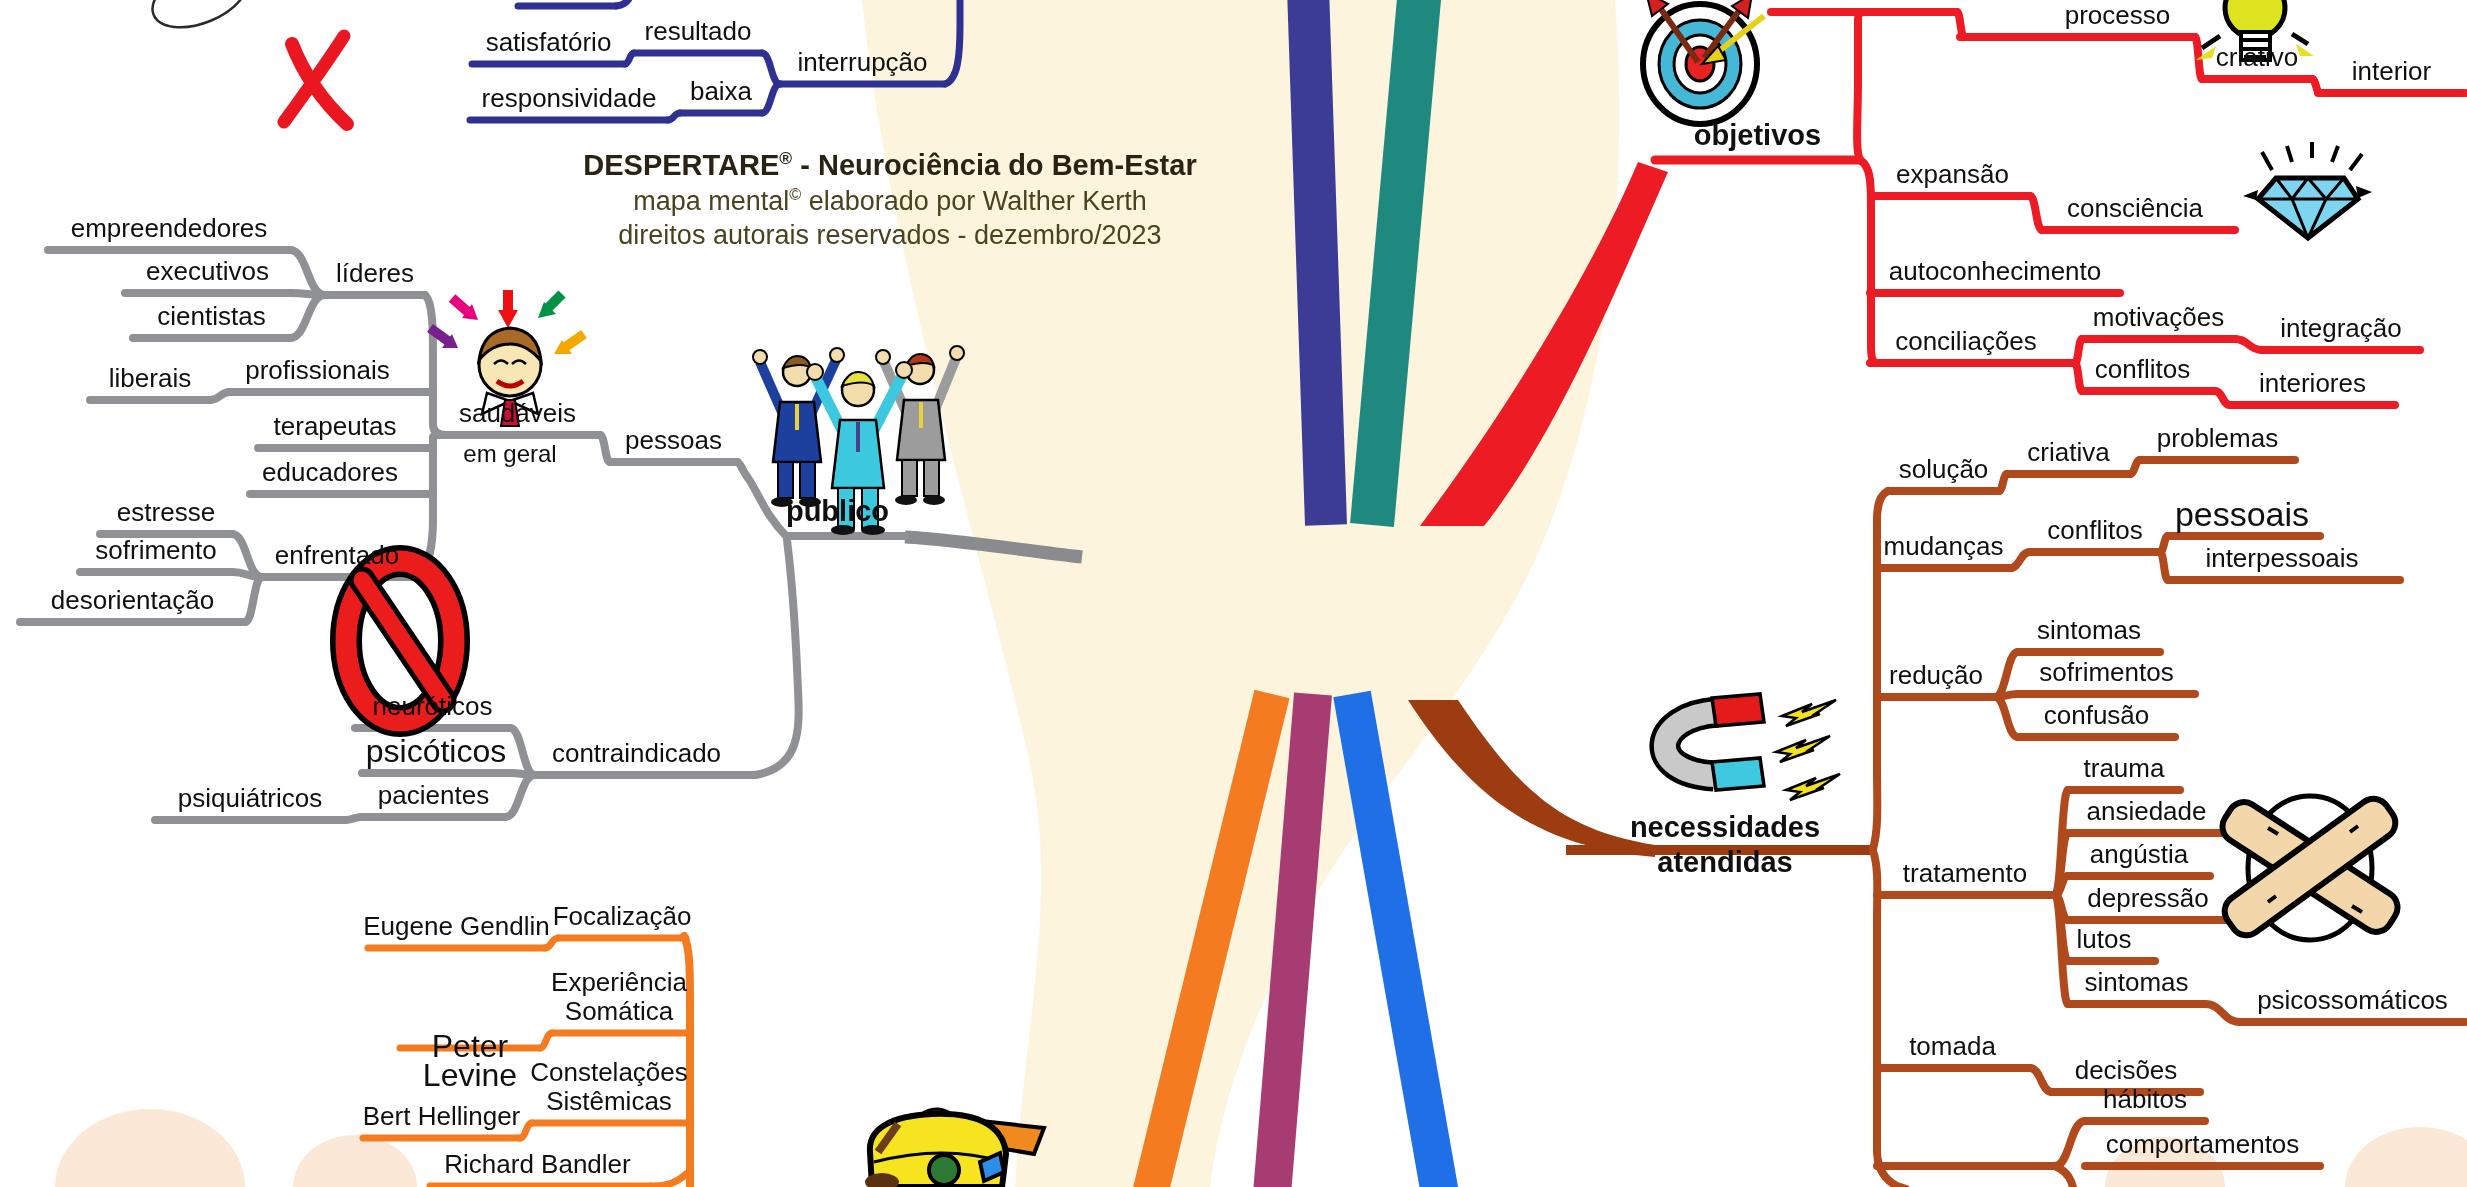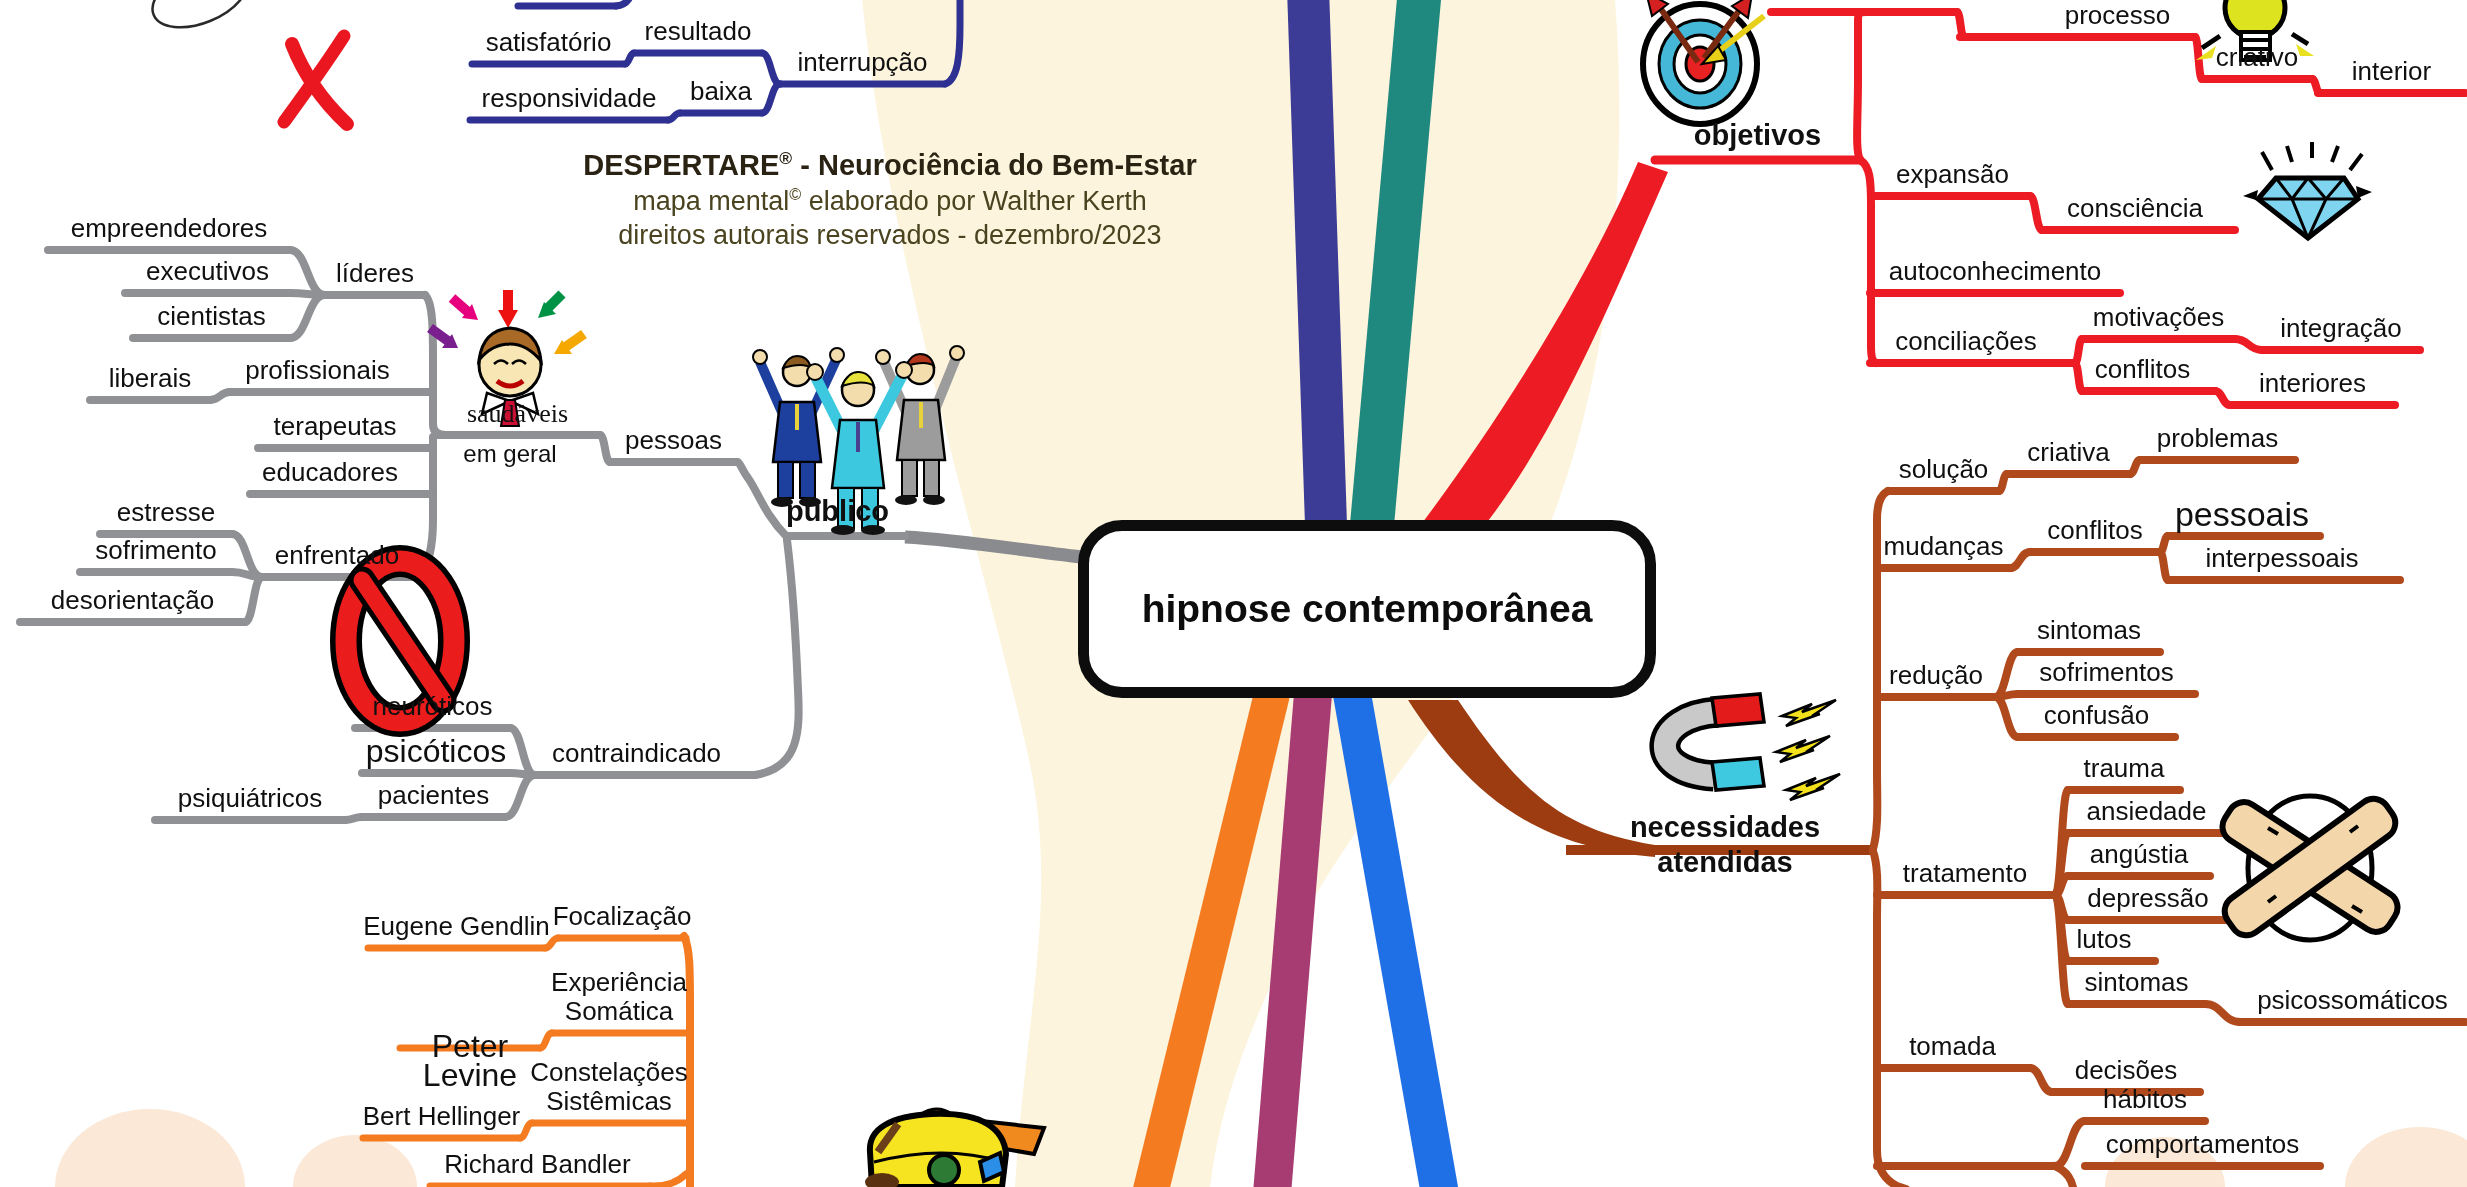--- a/index.html
+++ b/index.html
@@ -329,21 +329,21 @@
       <div class="nlabel" style="left: 666px; width: 110px; top: 77px; font-size: 26px; line-height: 29px;">baixa</div>
       <div class="nlabel" style="left: 766px; width: 193px; top: 48px; font-size: 26px; line-height: 29px;">interrupção</div>
       <div class="nlabel" style="left: 34px; width: 270px; top: 214px; font-size: 26px; line-height: 29px;">empreendedores</div>
       <div class="nlabel" style="left: 111px; width: 193px; top: 257px; font-size: 26px; line-height: 29px;">executivos</div>
       <div class="nlabel" style="left: 119px; width: 185px; top: 302px; font-size: 26px; line-height: 29px;">cientistas</div>
       <div class="nlabel" style="left: 311px; width: 128px; top: 259px; font-size: 26px; line-height: 29px;">líderes</div>
       <div class="nlabel" style="left: 76px; width: 148px; top: 364px; font-size: 26px; line-height: 29px;">liberais</div>
       <div class="nlabel" style="left: 211px; width: 213px; top: 356px; font-size: 26px; line-height: 29px;">profissionais</div>
       <div class="nlabel" style="left: 241px; width: 188px; top: 412px; font-size: 26px; line-height: 29px;">terapeutas</div>
       <div class="nlabel" style="left: 231px; width: 198px; top: 458px; font-size: 26px; line-height: 29px;">educadores</div>
-      <div class="nlabel" style="left: 426px; width: 183px; top: 399px; font-size: 26px; line-height: 29px; font-family: Liberation Serif, serif;">saudáveis</div>
+      <div class="nlabel" style="left: 426px; width: 183px; top: 399px; font-size: 26px; line-height: 29px;">saudáveis</div>
       <div class="nlabel" style="left: 441px; width: 138px; top: 440px; font-size: 24px; line-height: 27px;">em geral</div>
       <div class="nlabel" style="left: 596px; width: 155px; top: 426px; font-size: 26px; line-height: 29px;">pessoas</div>
       <div class="nlabel" style="left: 756px; width: 163px; top: 494px; font-size: 29px; line-height: 35px; font-weight: 700;">público</div>
       <div class="nlabel" style="left: 86px; width: 160px; top: 498px; font-size: 26px; line-height: 29px;">estresse</div>
       <div class="nlabel" style="left: 66px; width: 180px; top: 536px; font-size: 26px; line-height: 29px;">sofrimento</div>
       <div class="nlabel" style="left: 248px; width: 178px; top: 541px; font-size: 26px; line-height: 29px;">enfrentado</div>
       <div class="nlabel" style="left: 6px; width: 253px; top: 586px; font-size: 26px; line-height: 29px;">desorientação</div>
       <div class="nlabel" style="left: 341px; width: 183px; top: 692px; font-size: 26px; line-height: 29px;">neuróticos</div>
       <div class="nlabel" style="left: 348px; width: 176px; top: 737px; font-size: 32px; line-height: 29px;">psicóticos</div>
       <div class="nlabel" style="left: 521px; width: 231px; top: 739px; font-size: 26px; line-height: 29px;">contraindicado</div>
@@ -392,23 +392,20 @@
       <div class="nlabel" style="left: 544px; width: 156px; top: 902px; font-size: 26px; line-height: 29px;">Focalização</div>
       <div class="nlabel" style="left: 386px; width: 168px; top: 1012px; font-size: 32px; line-height: 29px; margin-top: 20px;">Peter Levine</div>
       <div class="nlabel" style="left: 538px; width: 162px; top: 968px; font-size: 26px; line-height: 29px;">Experiência
 Somática</div>
       <div class="nlabel" style="left: 349px; width: 185px; top: 1102px; font-size: 26px; line-height: 29px;">Bert Hellinger</div>
       <div class="nlabel" style="left: 518px; width: 182px; top: 1058px; font-size: 26px; line-height: 29px;">Constelações
 Sistêmicas</div>
       <div class="nlabel" style="left: 421px; width: 233px; top: 1150px; font-size: 26px; line-height: 29px;">Richard Bandler</div>
     </div>
 
-  <div id="center-box">
-    <span>hipnose contemporânea</span>
-  </div>
 
   <div id="title-block">
     <div id="title-line1"><span>DESPERTARE</span><sup>®</sup><span> - Neurociência do Bem-Estar</span></div>
     <div id="title-line2"><span>mapa mental</span><sup>©</sup><span> elaborado por Walther Kerth</span></div>
     <div id="title-line3">direitos autorais reservados - dezembro/2023</div>
   </div>
 
 </div>
 
 </body></html>

